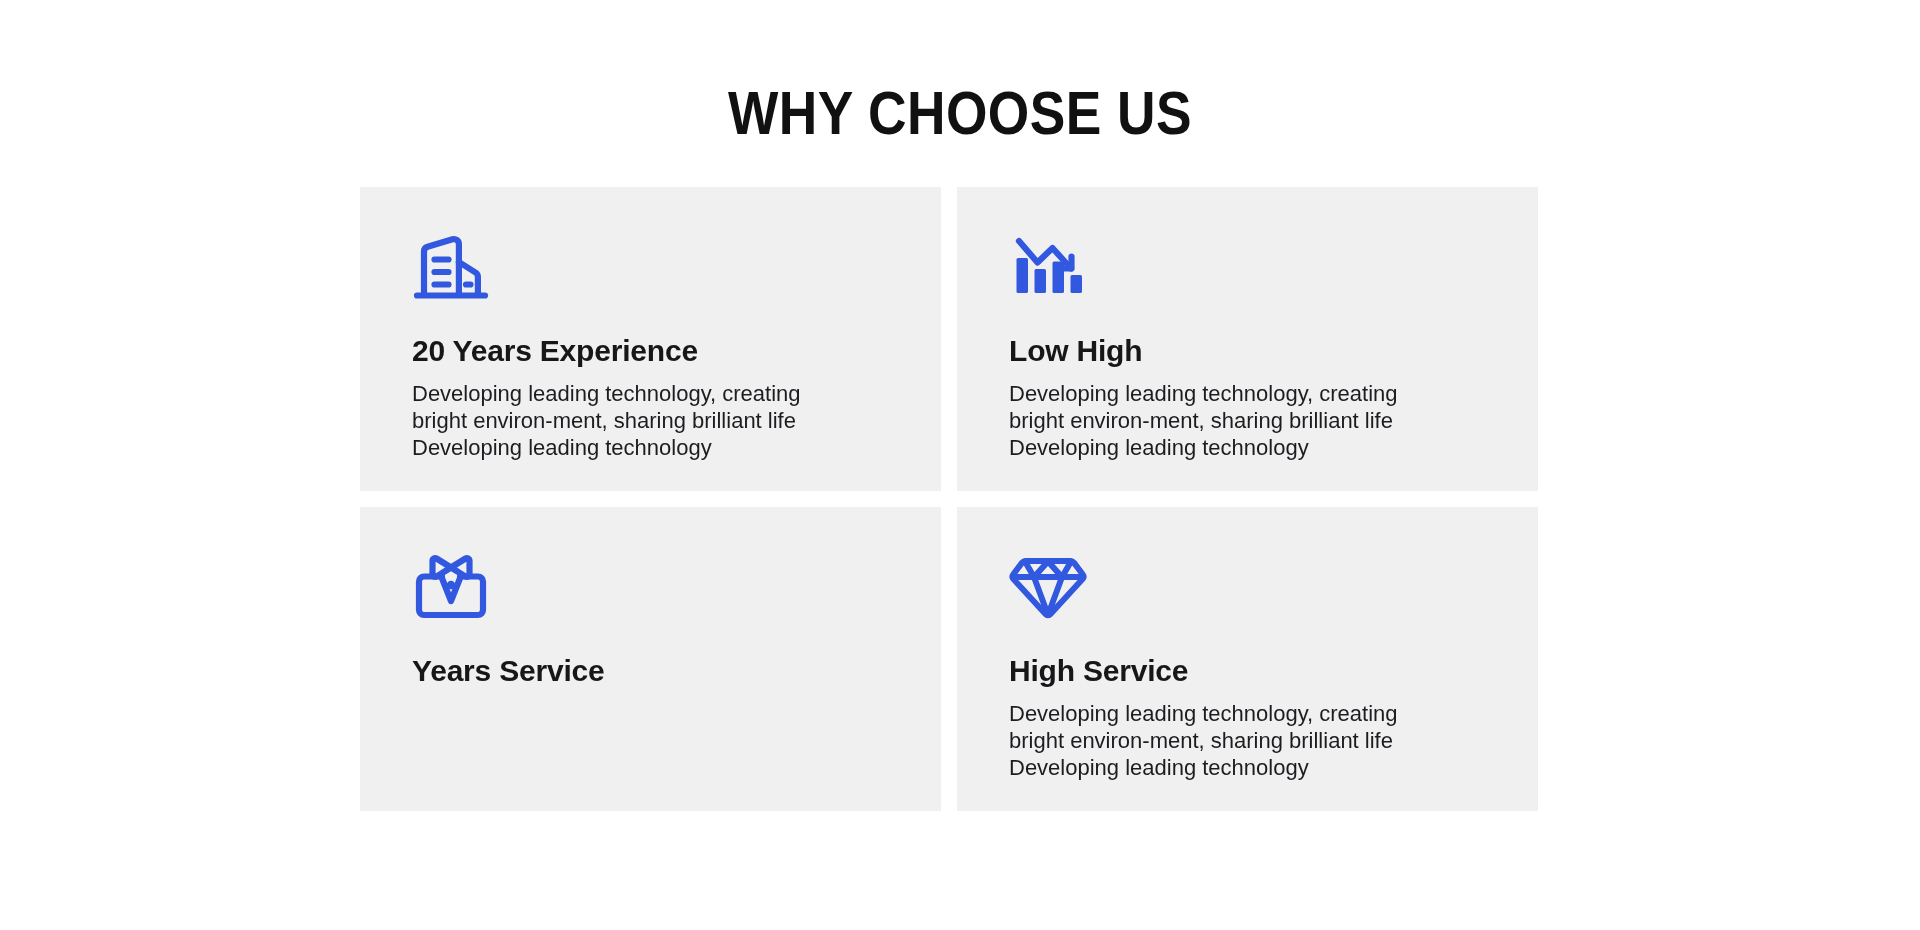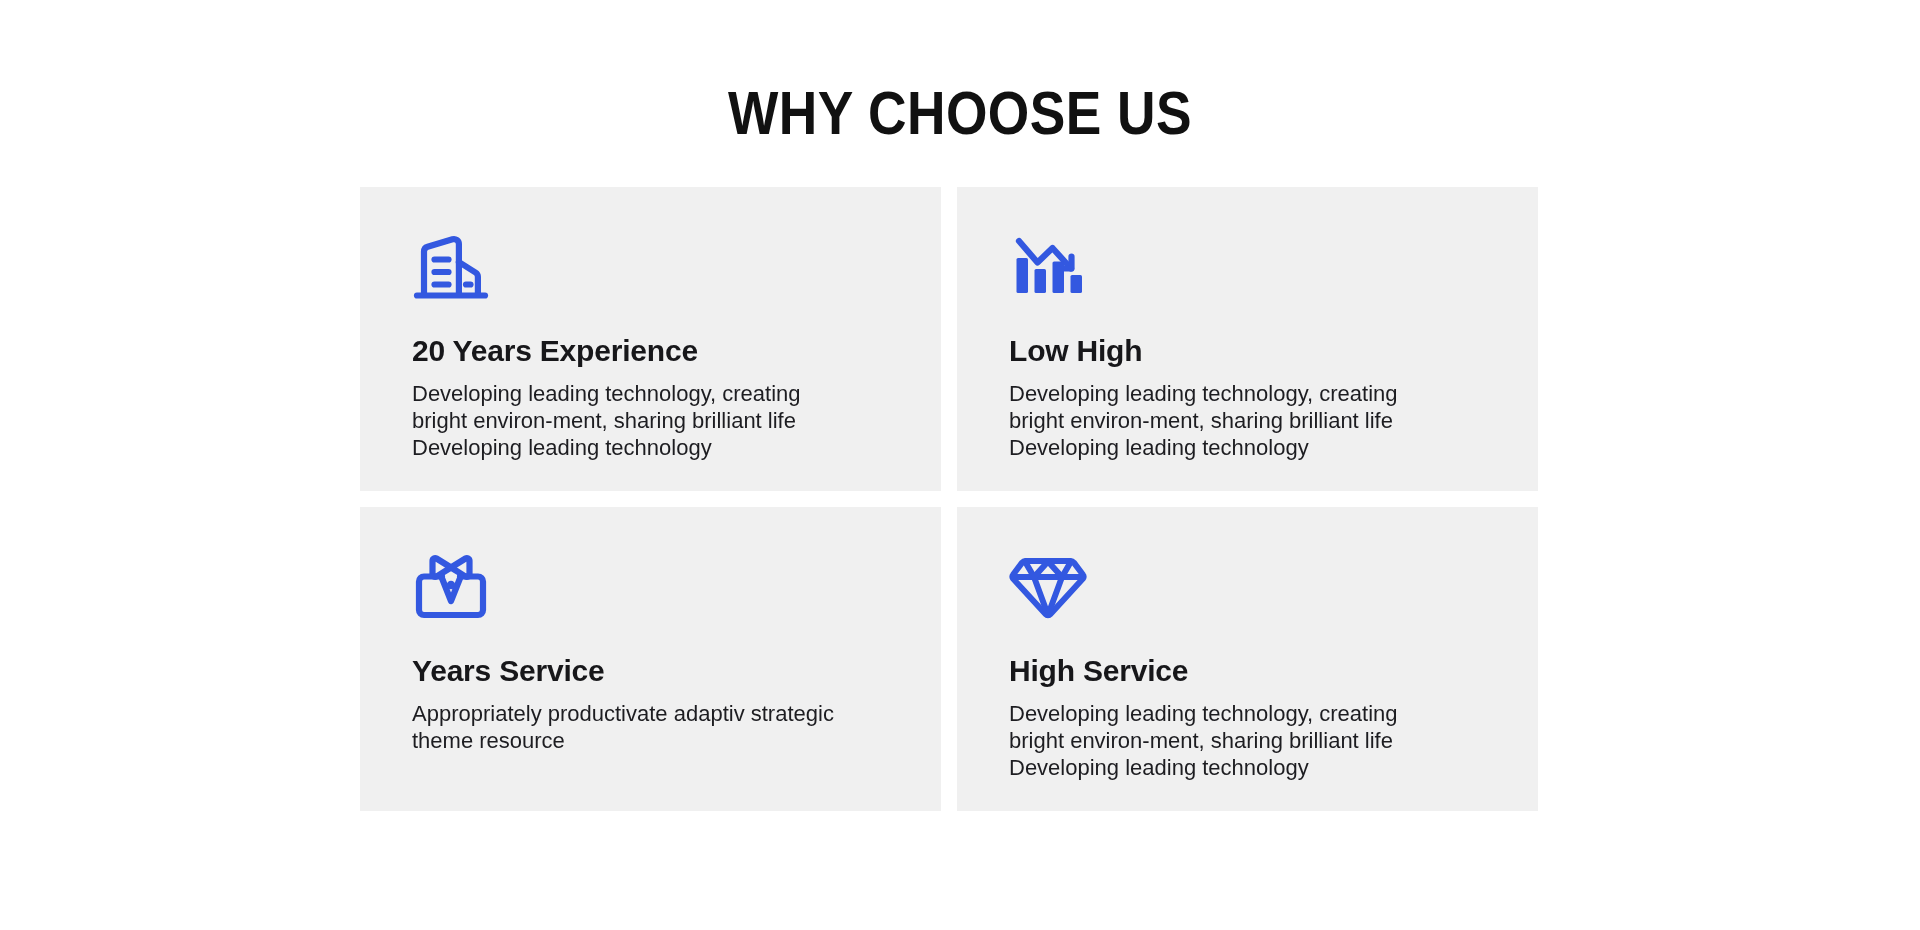--- a/index.html
+++ b/index.html
@@ -134,21 +134,20 @@
           <g stroke="#3358e0" stroke-width="6.2" stroke-linecap="round" stroke-linejoin="round">
             <path d="M39 16.5 L24.5 7.5 a2.6 2.6 0 0 0 -4 2.2 V23.3 a2.6 2.6 0 0 0 4 2.2 Z"></path>
             <path d="M39 16.5 L53.5 7.5 a2.6 2.6 0 0 1 4 2.2 V23.3 a2.6 2.6 0 0 1 -4 2.2 Z"></path>
             <path d="M30 25.5 L12 25.5 a5 5 0 0 0 -5 5 V59 a5 5 0 0 0 5 5 H66 a5 5 0 0 0 5 -5 V30.5 a5 5 0 0 0 -5 -5 H48"></path>
             <path d="M29.5 26 L39 50 L48.5 26"></path>
           </g>
           <circle cx="39" cy="34" r="4.3" fill="#3358e0"></circle>
         </svg>
       </div>
       <div class="card-title">Years Service</div>
-      <div class="card-desc">Appropriately productivate adaptiv strategic theme resource</div>
     </div>
 
     <div class="card">
       <div class="card-icon">
         <svg width="78" height="72" viewBox="0 0 78 72" fill="none">
           <g stroke="#3358e0" stroke-width="6" stroke-linecap="round" stroke-linejoin="round">
             <path d="M16.5 10 H61.5 a4.5 4.5 0 0 1 3.4 1.6 L74 23.8 a3 3 0 0 1 -0.2 4 L41.3 63.2 a3.1 3.1 0 0 1 -4.6 0 L4.2 27.8 a3 3 0 0 1 -0.2 -4 L13.1 11.6 A4.5 4.5 0 0 1 16.5 10 Z"></path>
             <path d="M4.5 26 H73.5"></path>
             <path d="M16 10.5 L25 26 L39 64"></path>
             <path d="M62 10.5 L53 26 L39 64"></path>

